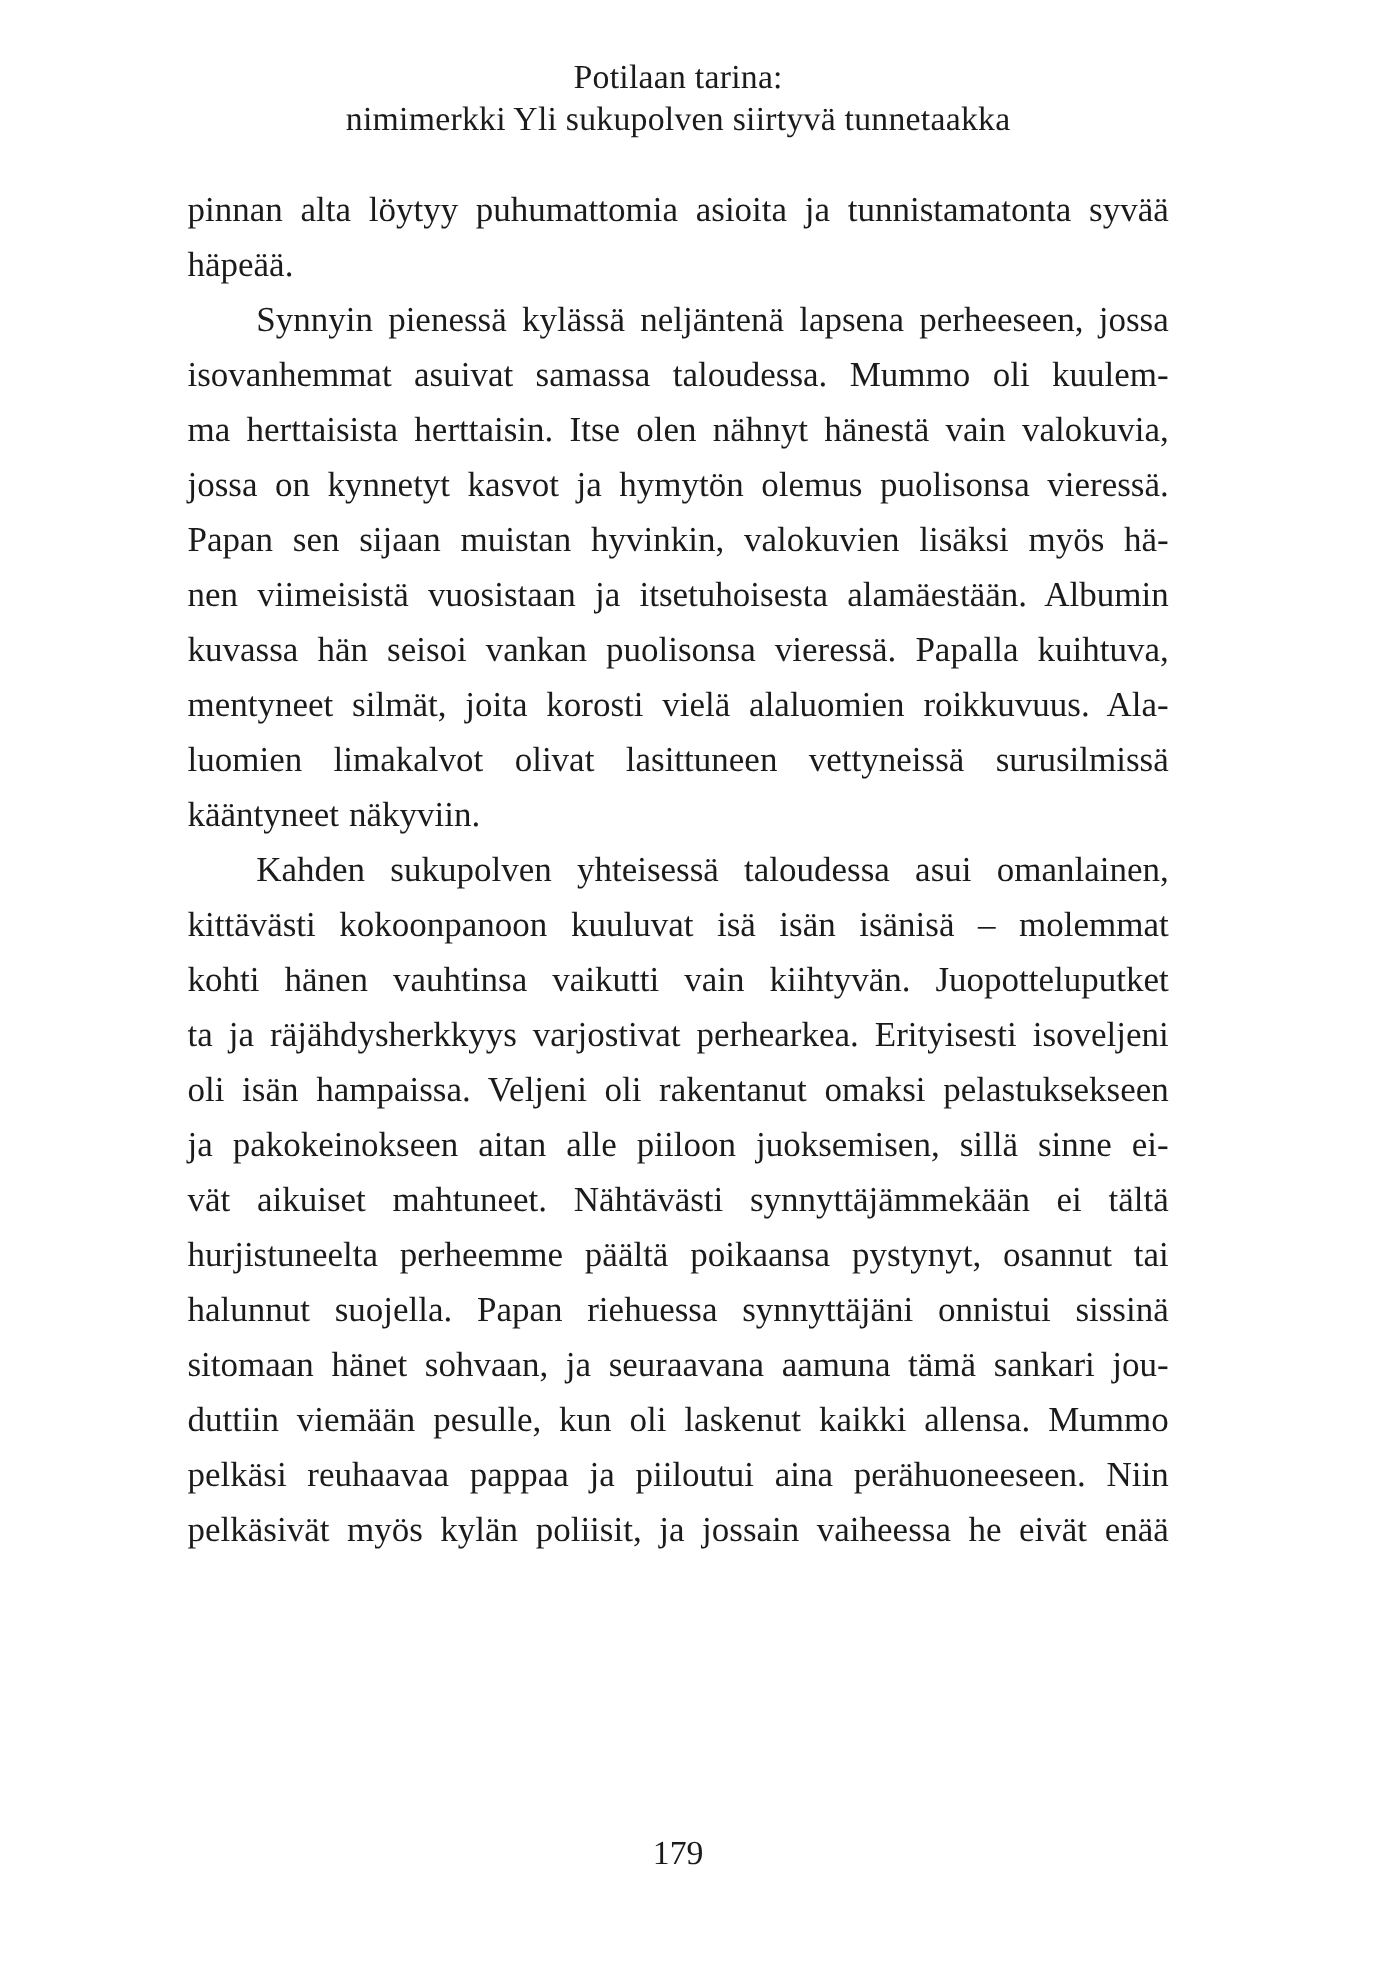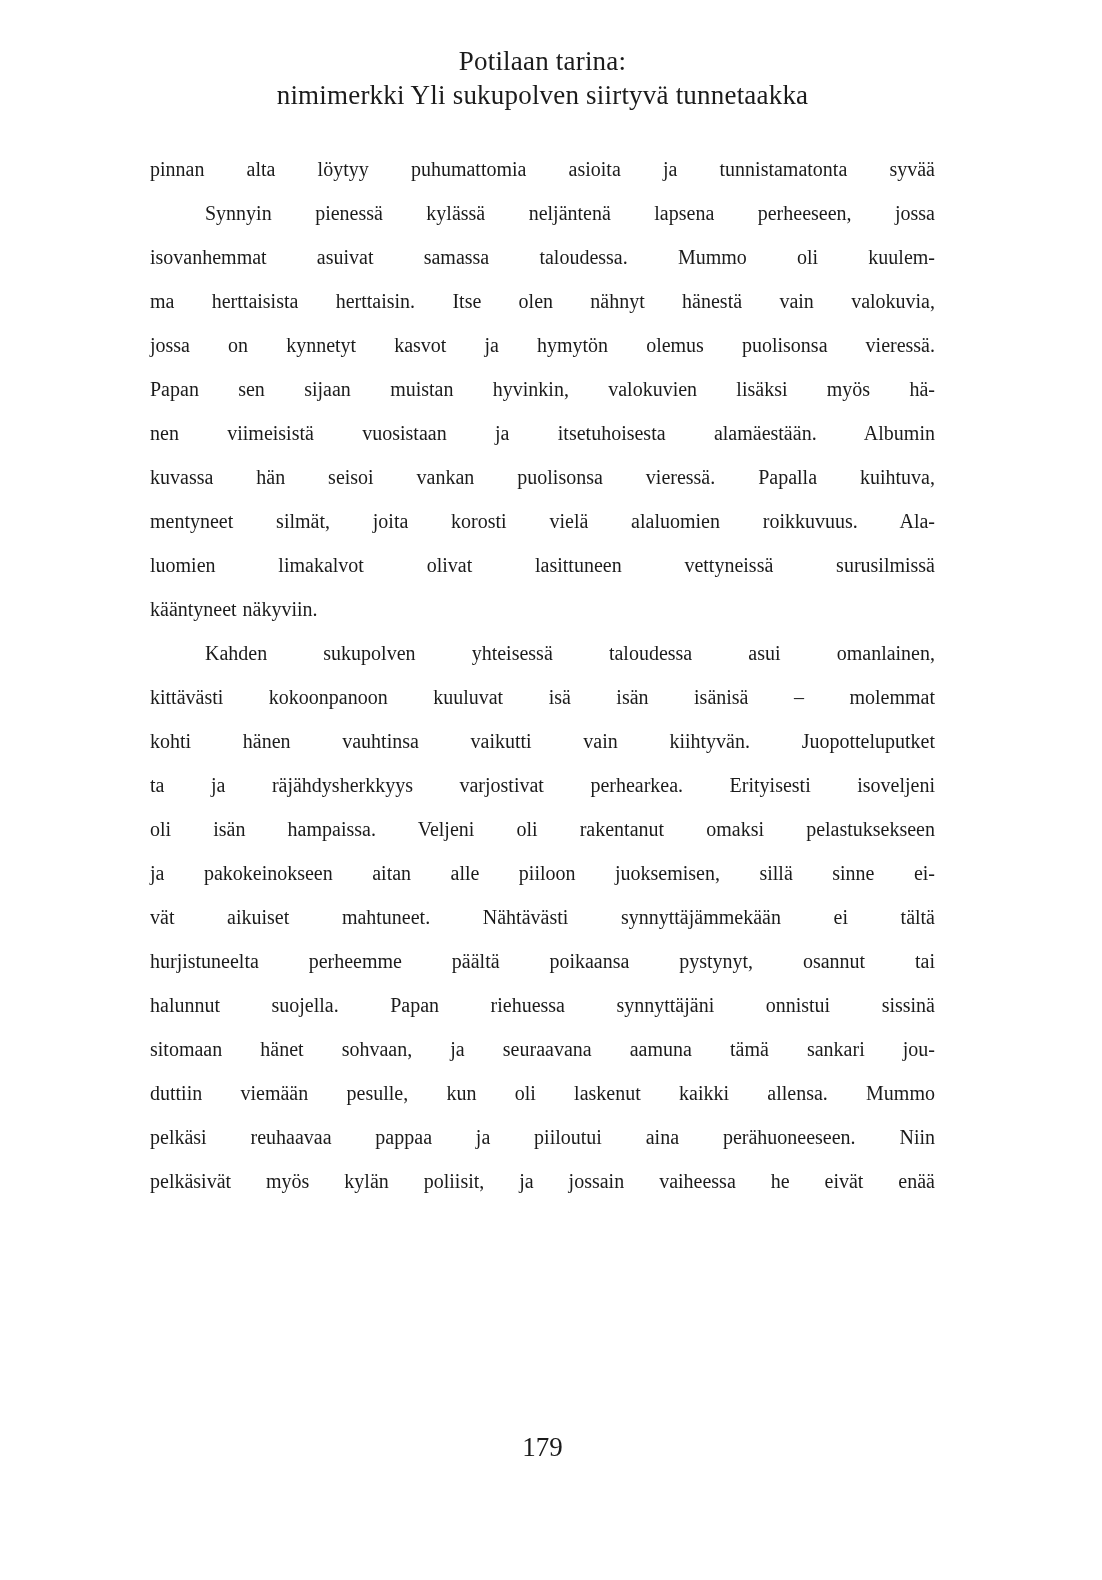--- a/index.html
+++ b/index.html
@@ -25,57 +25,58 @@
     margin-left: 150px;
     width: 785px;
     text-align: center;
     font-size: 27px;
     line-height: 34px;
     letter-spacing: 0.2px;
   }
   .body-text {
     margin: 35px 107px 0 150px;
     width: 785px;
-    font-size: 20px;
+    font-size: 28px;
   }
   .line {
     line-height: 44px;
     height: 44px;
     text-align: justify;
     text-align-last: justify;
     white-space: normal;
     word-spacing: 1px;
   }
   .line.indent {
     text-indent: 55px;
   }
   .line.endpara {
     text-align-last: left;
   }
   .page-number {
     position: absolute;
-    top: 1432px;
+    top: 1467px;
     left: 150px;
     width: 785px;
     text-align: center;
     font-size: 27px;
     line-height: 30px;
   }
 </style>
 </head>
 <body>
 
 <div class="page">
   <div class="chapter-header">
     <div class="header-line">Potilaan tarina:</div>
     <div class="header-line">nimimerkki Yli sukupolven siirtyvä tunnetaakka</div>
   </div>
 
   <div class="body-text">
       <div class="line">pinnan alta löytyy puhumattomia asioita ja tunnistamatonta syvää</div>
+      <div class="line endpara">häpeää.</div>
       <div class="line indent">Synnyin pienessä kylässä neljäntenä lapsena perheeseen, jossa</div>
       <div class="line">isovanhemmat asuivat samassa taloudessa. Mummo oli kuulem-</div>
       <div class="line">ma herttaisista herttaisin. Itse olen nähnyt hänestä vain valokuvia,</div>
       <div class="line">jossa on kynnetyt kasvot ja hymytön olemus puolisonsa vieressä.</div>
       <div class="line">Papan sen sijaan muistan hyvinkin, valokuvien lisäksi myös hä-</div>
       <div class="line">nen viimeisistä vuosistaan ja itsetuhoisesta alamäestään. Albumin</div>
       <div class="line">kuvassa hän seisoi vankan puolisonsa vieressä. Papalla kuihtuva,</div>
       <div class="line">mentyneet silmät, joita korosti vielä alaluomien roikkuvuus. Ala-</div>
       <div class="line">luomien limakalvot olivat lasittuneen vettyneissä surusilmissä</div>
       <div class="line endpara">kääntyneet näkyviin.</div>

